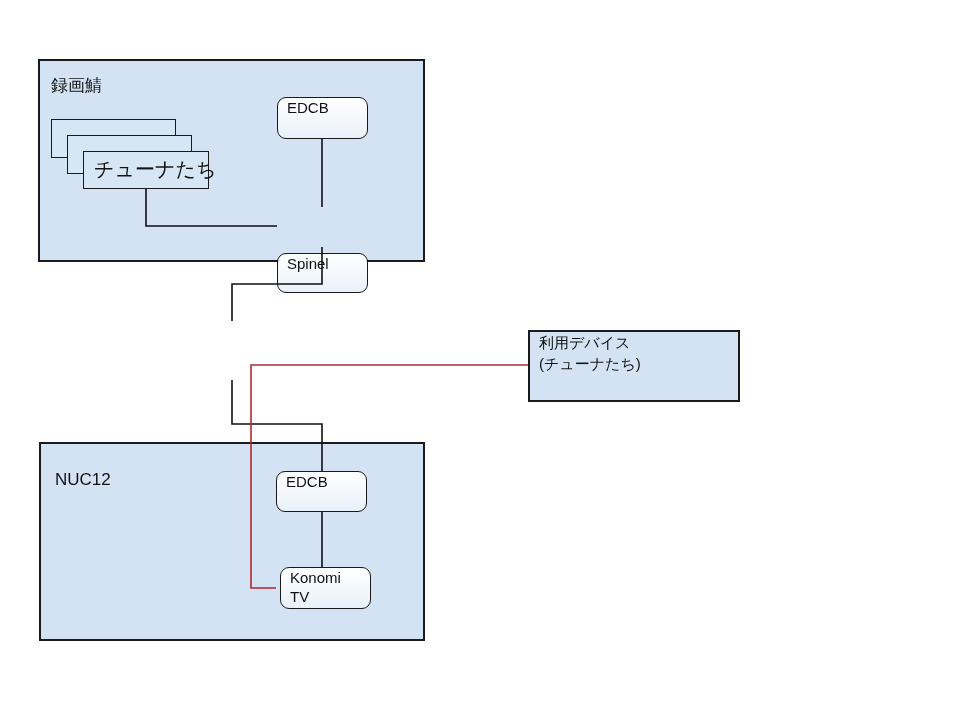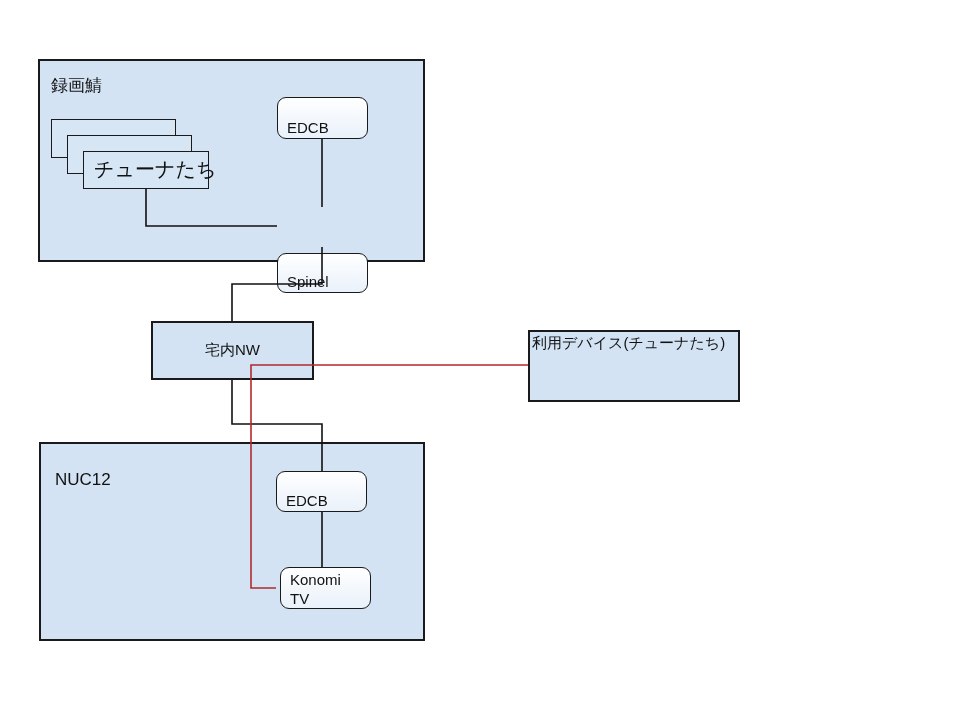--- a/index.html
+++ b/index.html
@@ -53,44 +53,44 @@
     white-space: nowrap;
   }
   .node {
     position: absolute;
     border: 1.5px solid var(--border);
     border-radius: 9px;
     background: linear-gradient(var(--node-fill-top), var(--node-fill-bottom));
     font-size: 15px;
     display: flex;
     flex-direction: column;
-    justify-content: flex-end;
+    justify-content: flex-start;
     align-items: flex-start;
     padding-left: 9px;
     z-index: 2;
     white-space: nowrap;
   }
   .node .line { line-height: 20px; }
   .node.tight .line { line-height: 19px; }
   .hub {
     position: absolute;
     background: var(--container-fill);
     border: 2px solid var(--border);
     font-size: 15px;
     display: flex;
     align-items: center;
     justify-content: center;
     z-index: 2;
     white-space: nowrap;
   }
   .hub.left-align {
     justify-content: flex-start;
-    flex-direction: row;
+    flex-direction: column;
     align-items: flex-start;
-    padding-left: 2px;
+    padding-left: 9px;
     text-align: right;
   }
   .hub .line { line-height: 21px; }
   #wires {
     position: absolute;
     left: 0; top: 0;
     width: 960px; height: 720px;
     z-index: 5;
     pointer-events: none;
   }
@@ -131,23 +131,20 @@
   </div>
 
   <div class="node" id="node-edcb1">
     <span class="line">EDCB</span>
   </div>
 
   <div class="node" id="node-spinel">
     <span class="line">Spinel</span>
   </div>
 
-  <div class="hub" id="hub-homenw">
-    <span>宅内NW</span>
-  </div>
 
   <div class="hub left-align" id="hub-device">
     <span class="line">利用デバイス</span>
     <span class="line">(チューナたち)</span>
   </div>
 
   <div class="group" id="grp-nuc12"></div>
   <div class="group-label" id="lbl-nuc12">NUC12</div>
 
   <div class="node" id="node-edcb2">

